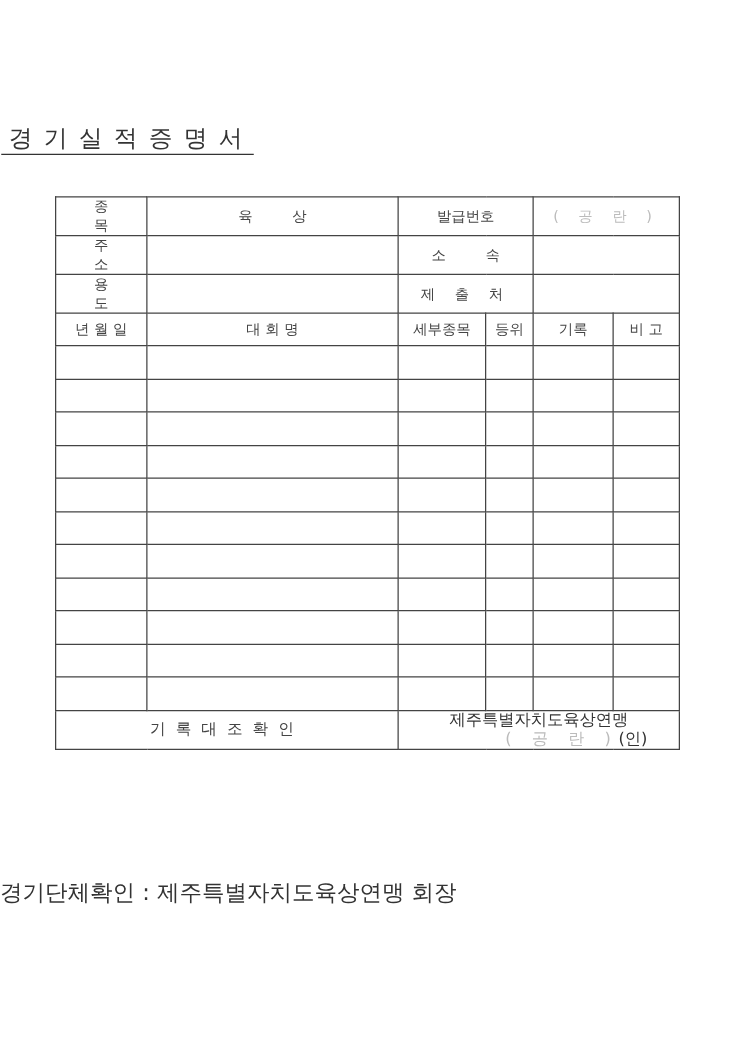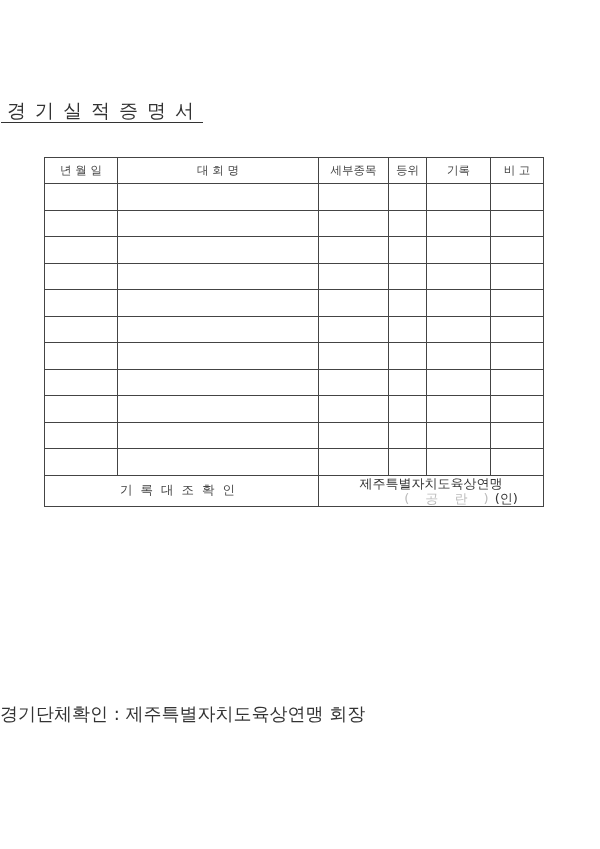--- a/index.html
+++ b/index.html
@@ -34,20 +34,38 @@
 <table class="form">
   <colgroup>
     <col style="width:73px">
       <col style="width:201px">
       <col style="width:70px">
     <col style="width:38px">
       <col style="width:64px">
       <col style="width:53px">
   </colgroup>
   <tbody>
+      <tr>
+    <td class="sp">종  목</td>
+    <td class="sp">육  상</td>
+    <td colspan="2">발급번호</td>
+    <td colspan="2" class="muted">( 공 란 )</td>
+  </tr>
+  <tr class="tall">
+    <td class="sp">주  소</td>
+    <td></td>
+    <td colspan="2" class="sp">소  속</td>
+    <td colspan="2"></td>
+  </tr>
+  <tr>
+    <td class="sp">용  도</td>
+    <td></td>
+    <td colspan="2" class="sp2">제 출 처</td>
+    <td colspan="2"></td>
+  </tr>
   <tr>
     <td>년 월 일</td>
     <td>대 회 명</td>
     <td>세부종목</td>
     <td>등위</td>
     <td>기록</td>
     <td>비 고</td>
   </tr>
   </tbody>
     <tbody id="record-rows">

